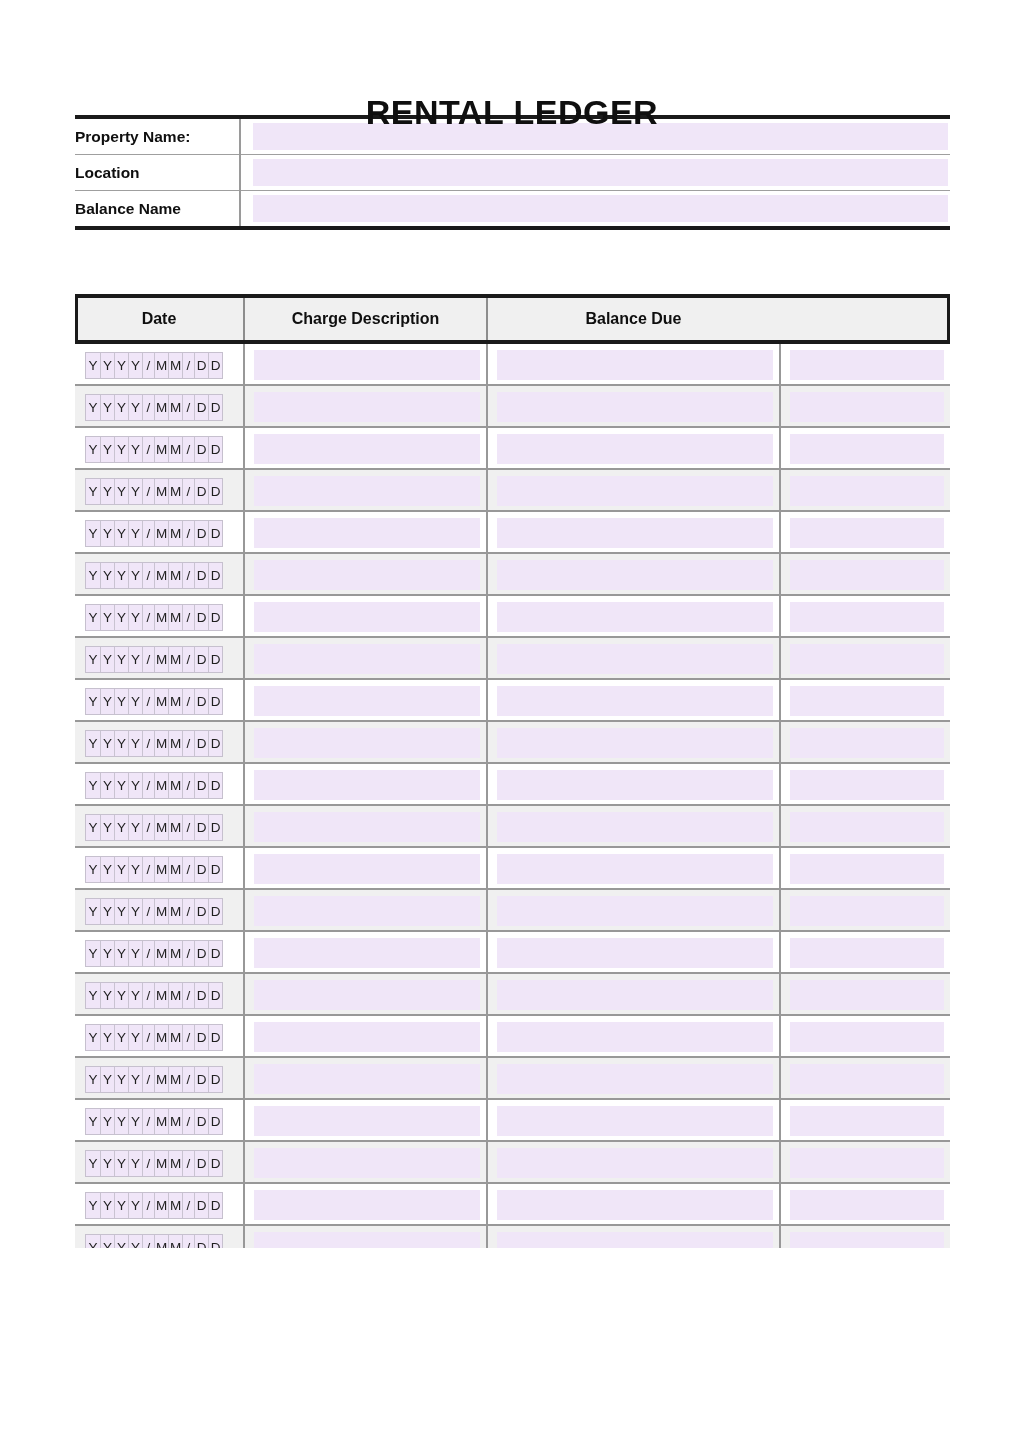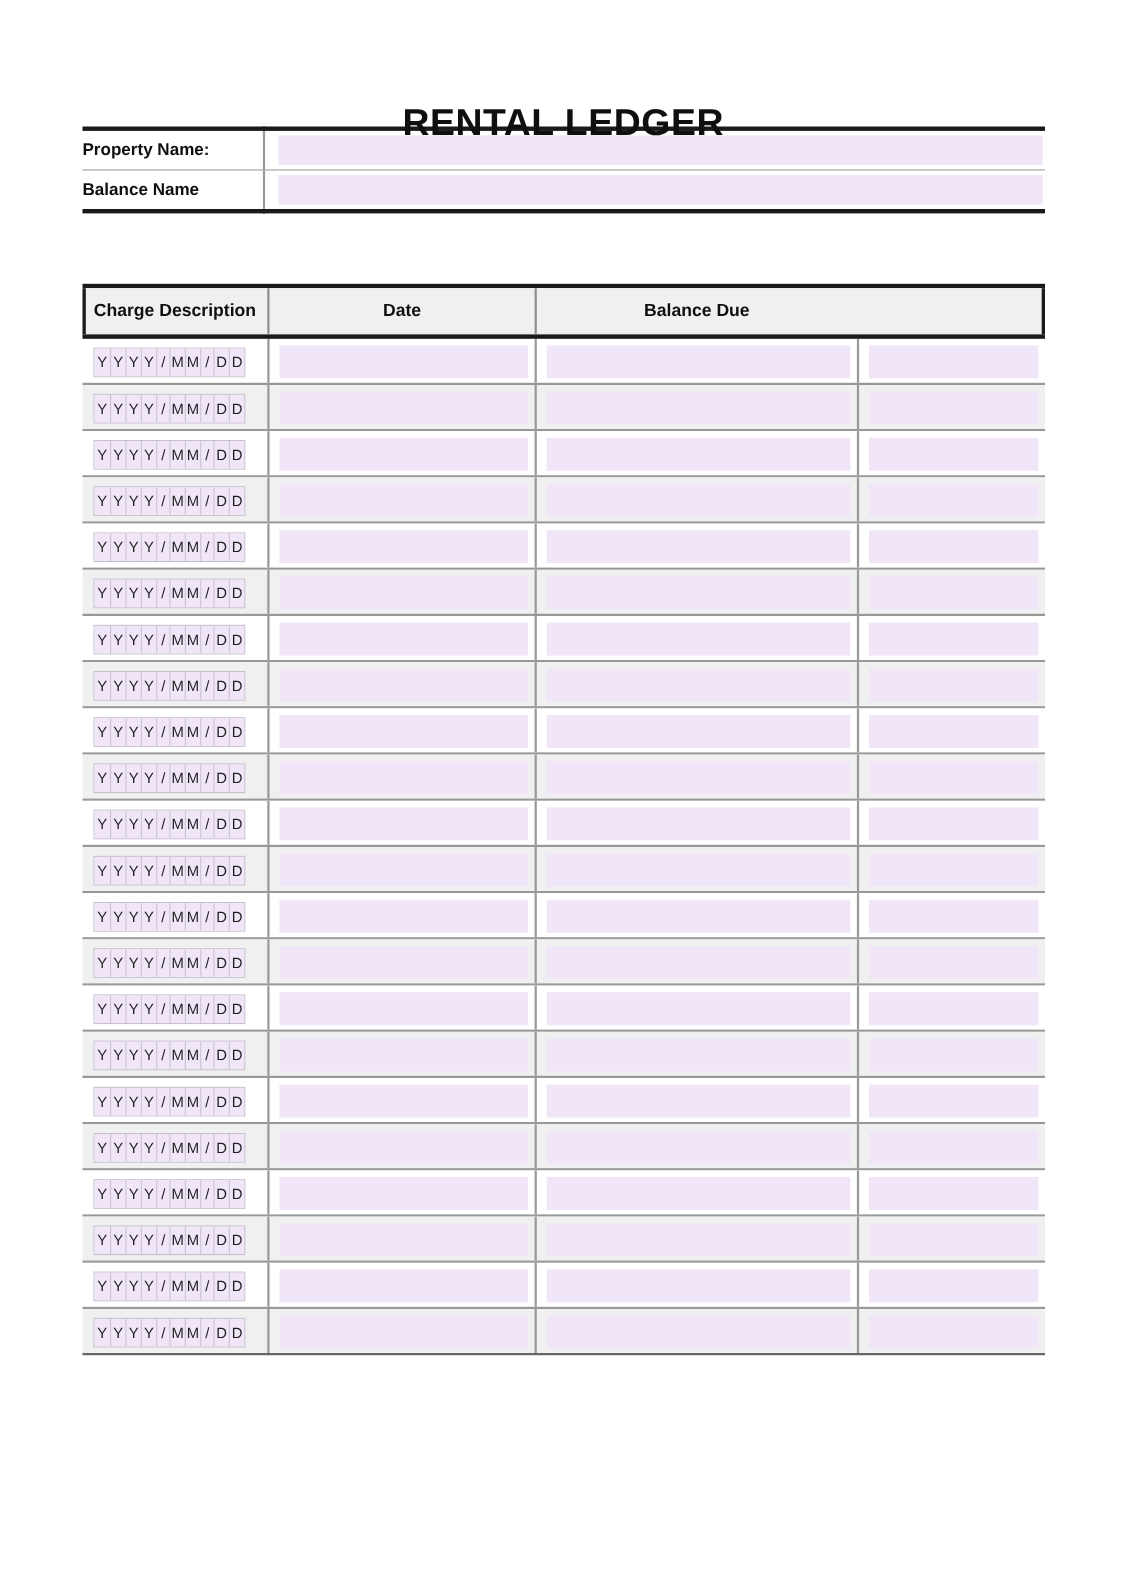--- a/index.html
+++ b/index.html
@@ -82,37 +82,45 @@
     <tbody id="info-body">
   <tr class="info-row">
     <td class="info-label-cell">
       <span class="info-label">Property Name:</span>
     </td>
     <td class="info-field-cell">
       <div class="info-field"></div>
     </td>
   </tr>
 
+  <tr class="info-row">
+    <td class="info-label-cell">
+      <span class="info-label">Location</span>
+    </td>
+    <td class="info-field-cell">
+      <div class="info-field"></div>
+    </td>
+  </tr>
 
   <tr class="info-row">
     <td class="info-label-cell">
       <span class="info-label">Balance Name</span>
     </td>
     <td class="info-field-cell">
       <div class="info-field"></div>
     </td>
   </tr>
 
 </tbody>
   </table>
 
   <div class="ledger">
     <div class="ledger-header" id="ledger-header">
+        <div class="h-cell">Date</div>
         <div class="h-cell">Charge Description</div>
-        <div class="h-cell">Date</div>
         <div class="h-cell">Balance Due</div>
       </div>
     <div id="ledger-body">
         <div class="l-row">
           <div class="l-cell">
             <div class="date-group">
               <span class="date-box">Y</span>
               <span class="date-box">Y</span>
               <span class="date-box">Y</span>
               <span class="date-box">Y</span>

